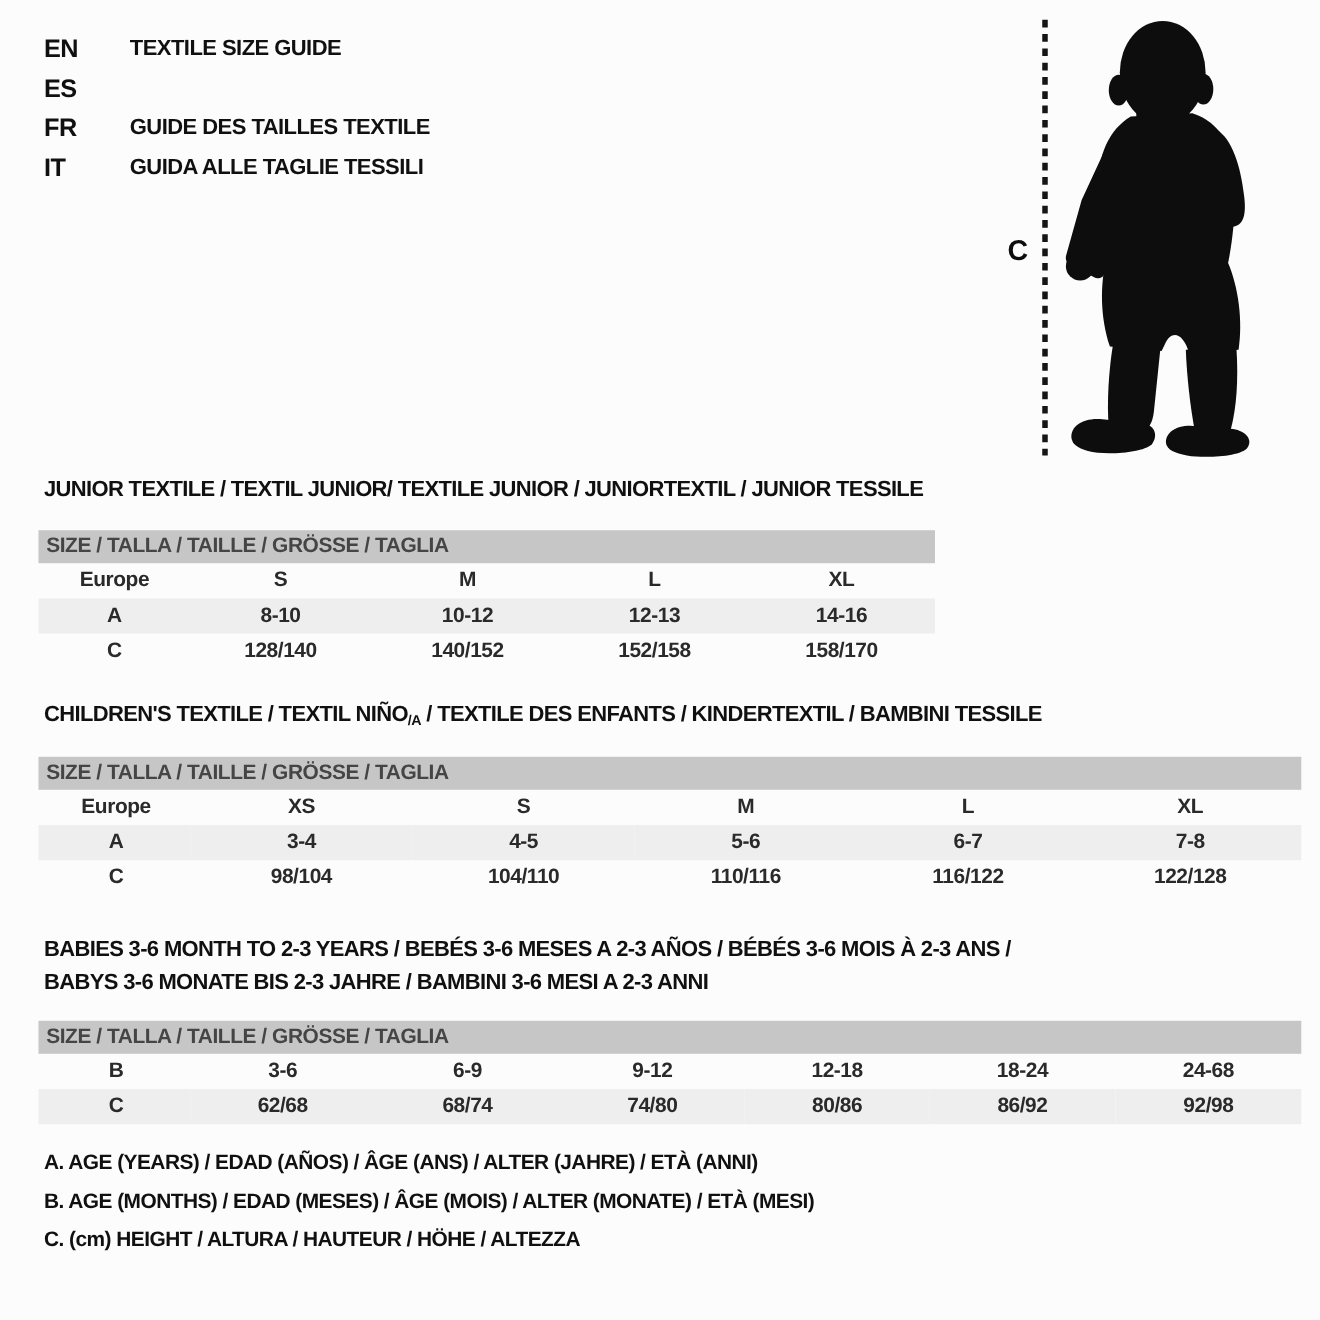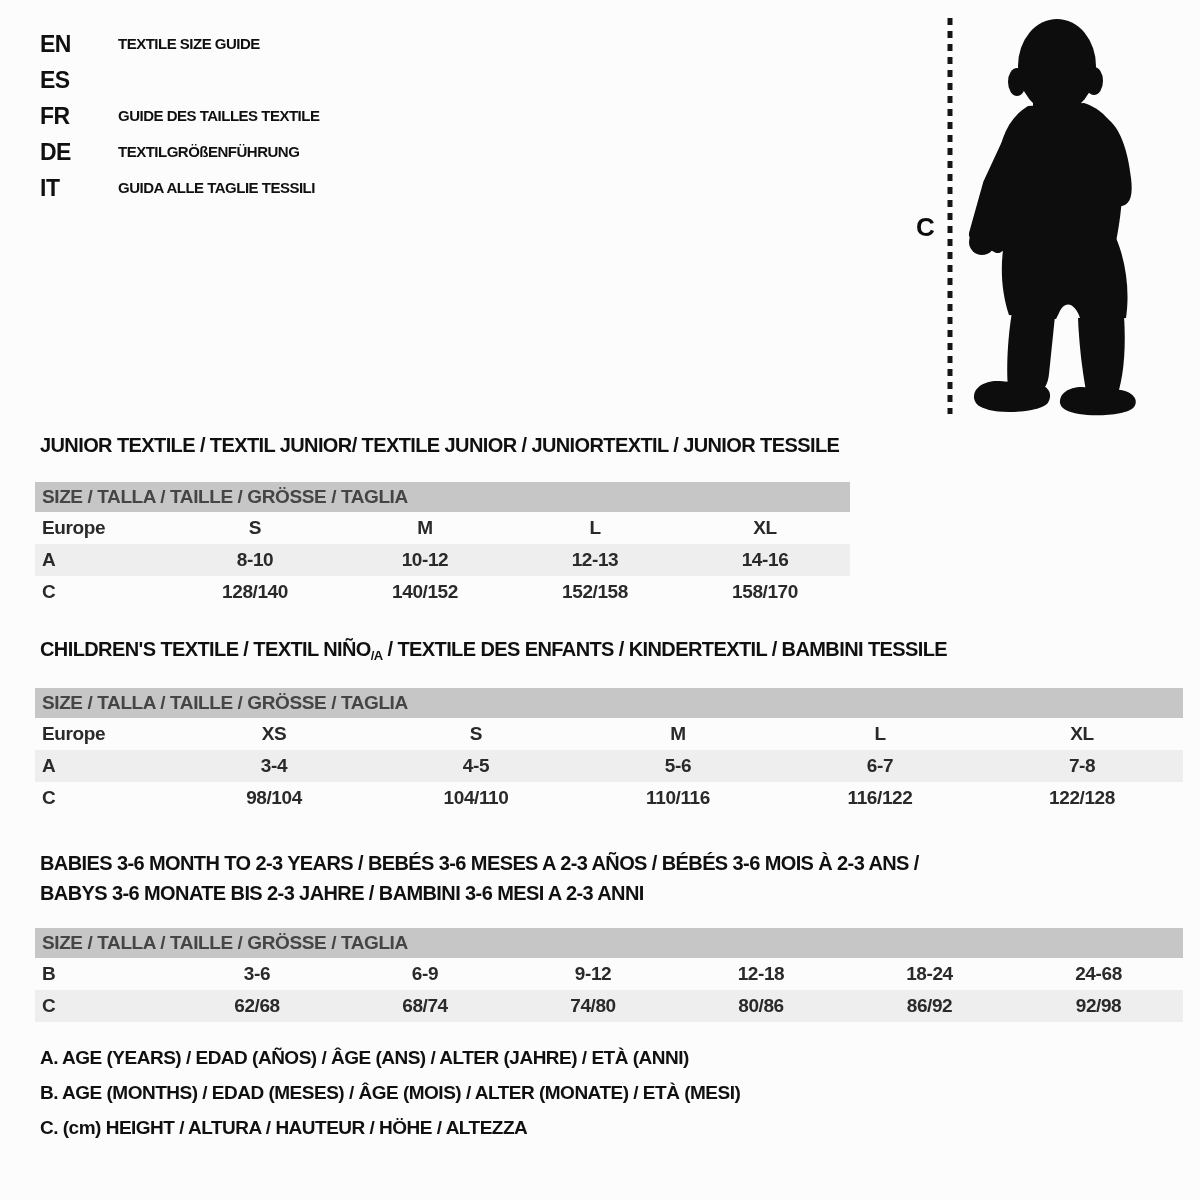--- a/index.html
+++ b/index.html
@@ -17,21 +17,21 @@
     font-family:"Liberation Sans","DejaVu Sans",sans-serif;
     background:var(--bg);
     color:var(--heading-text);
   }
   .page{position:relative;width:1192px;height:1200px;overflow:hidden;}
 
   
   .lang-list{position:absolute;left:40px;top:26px;}
   .lang-row{display:flex;line-height:36px;}
   .lang-code{width:78px;font-weight:bold;font-size:23px;letter-spacing:-0.5px;}
-  .lang-title{font-weight:bold;font-size:15px;letter-spacing:-0.5px;text-align:center;}
+  .lang-title{font-weight:bold;font-size:20px;letter-spacing:-0.5px;text-align:center;}
 
   
   .figure{position:absolute;left:900px;top:6px;width:270px;height:416px;}
   .figure svg{position:absolute;left:0;top:0;}
   .figure-label{
     position:absolute;left:16px;top:206px;
     font-weight:bold;font-size:26px;letter-spacing:-0.5px;color:var(--ink);
   }
 
   
@@ -46,21 +46,21 @@
   
   table.size-table{
     position:absolute;left:35px;
     border-collapse:collapse;table-layout:fixed;
   }
   table.size-table td{
     font-weight:bold;font-size:19px;letter-spacing:-0.4px;
     color:var(--cell-text);text-align:center;vertical-align:middle;
     height:32px;padding:4px;
   }
-  table.size-table td.row-label{text-align:left;padding-left:7px;}
+  table.size-table td.row-label{text-align:center;padding-left:7px;}
   table.size-table tr.bar td{
     background:var(--bar-bg);color:var(--bar-text);
     text-align:left;padding-left:7px;height:28px;font-size:19px;
   }
   table.size-table tr.shaded td{background:var(--row-alt);}
   .t-junior{top:482px;width:815px;}
   .t-wide{width:1148px;}
   .t-children{top:688px;}
   .t-babies{top:928px;}
 
@@ -80,24 +80,20 @@
     <div class="lang-row">
       <span class="lang-code">EN</span>
       <span class="lang-title">TEXTILE SIZE GUIDE</span>
     </div>
     <div class="lang-row">
       <span class="lang-code">ES</span>
     </div>
     <div class="lang-row">
       <span class="lang-code">FR</span>
       <span class="lang-title">GUIDE DES TAILLES TEXTILE</span>
-    </div>
-    <div class="lang-row">
-      <span class="lang-code">DE</span>
-      <span class="lang-title">TEXTILGRÖßENFÜHRUNG</span>
     </div>
     <div class="lang-row">
       <span class="lang-code">IT</span>
       <span class="lang-title">GUIDA ALLE TAGLIE TESSILI</span>
     </div>
   </div>
 
   <div class="figure">
     <div class="figure-label">C</div>
     <svg width="270" height="416" viewBox="0 0 270 416" aria-hidden="true">

